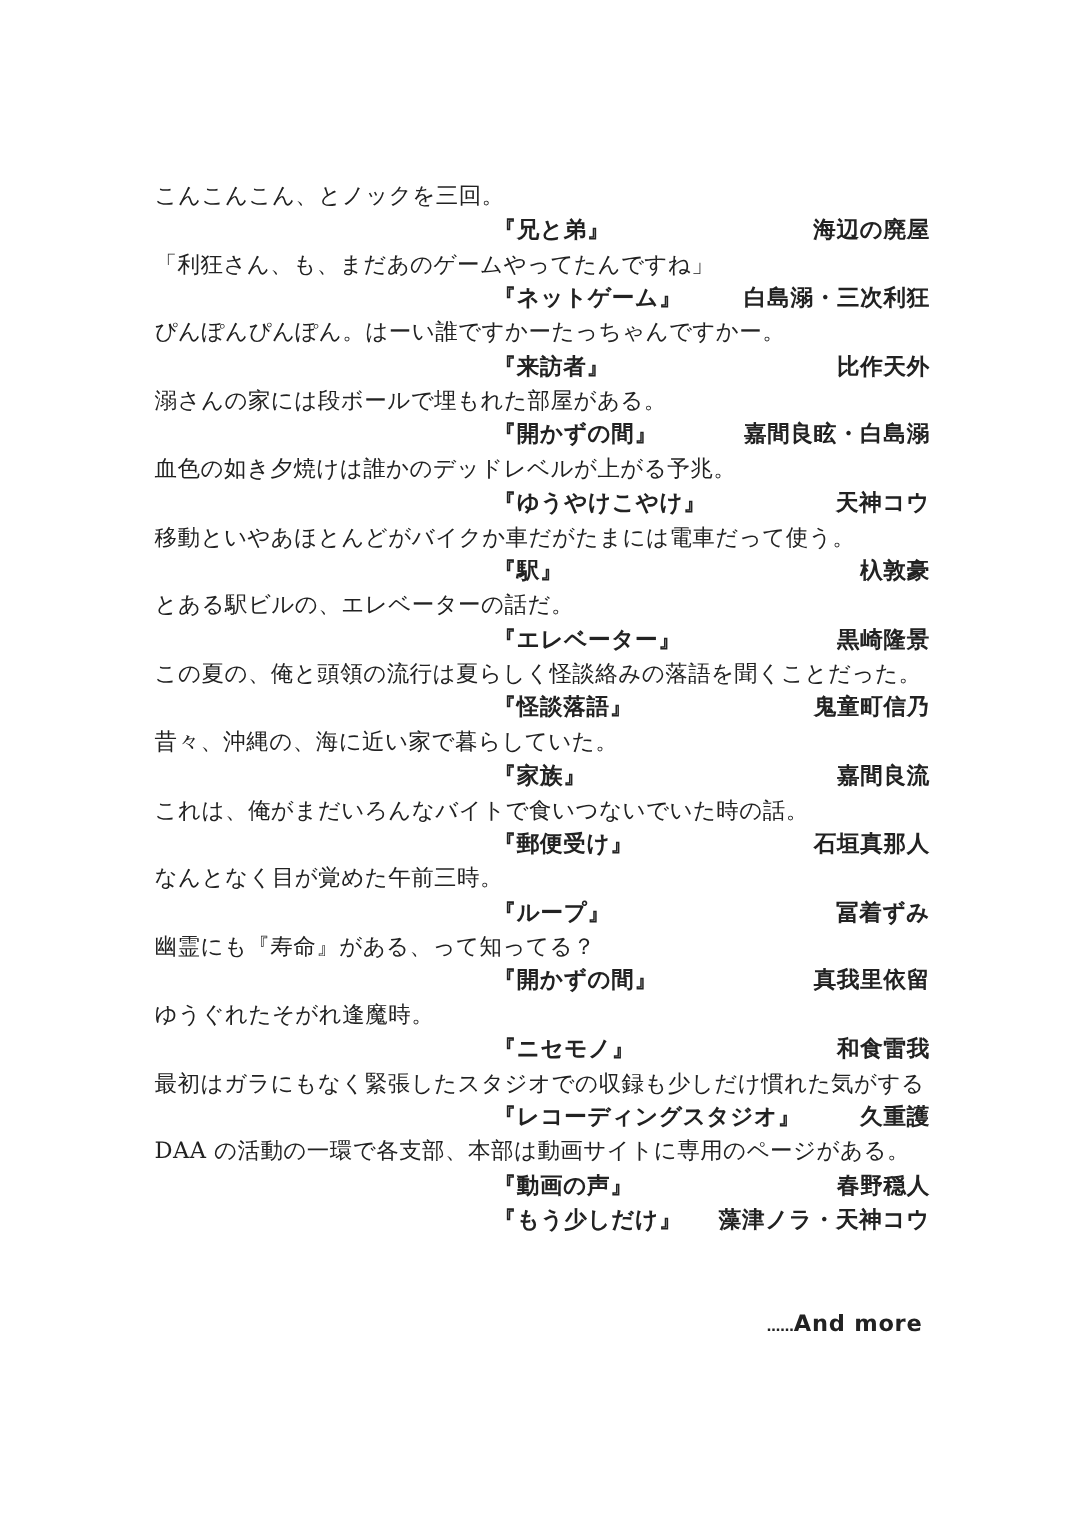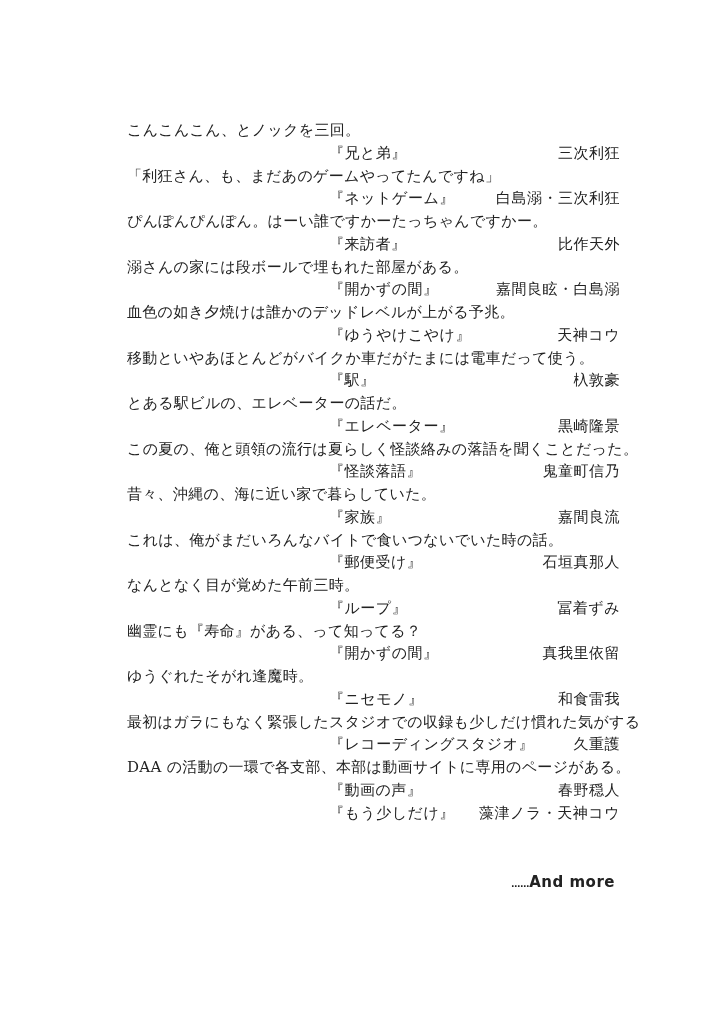--- a/index.html
+++ b/index.html
@@ -23,24 +23,24 @@
     }
     .line {
       height: 22.75px;
       line-height: 22.75px;
       font-size: 15px;
       white-space: nowrap;
       position: relative;
     }
     .teaser {
       letter-spacing: 0.3px;
-      margin-left: 24px;
     }
     .credit-row {
       position: relative;
+      font-weight: bold;
     }
     .credit-row .title {
       position: absolute;
       left: 226px;
       top: 0;
       letter-spacing: 0.5px;
     }
     .credit-row .author {
       position: absolute;
       right: 0;
@@ -63,21 +63,21 @@
     }
   </style>
 </head>
 <body>
 
 <div class="page">
   <div>
     <div class="line teaser">こんこんこん、とノックを三回。</div>
     <div class="line credit-row">
       <span class="title">『兄と弟』</span>
-      <span class="author">三次利狂</span>
+      <span class="author">海辺の廃屋</span>
     </div>
   </div>
   <div>
     <div class="line teaser">「利狂さん、も、まだあのゲームやってたんですね」</div>
     <div class="line credit-row">
       <span class="title">『ネットゲーム』</span>
       <span class="author">白島溺・三次利狂</span>
     </div>
   </div>
   <div>

